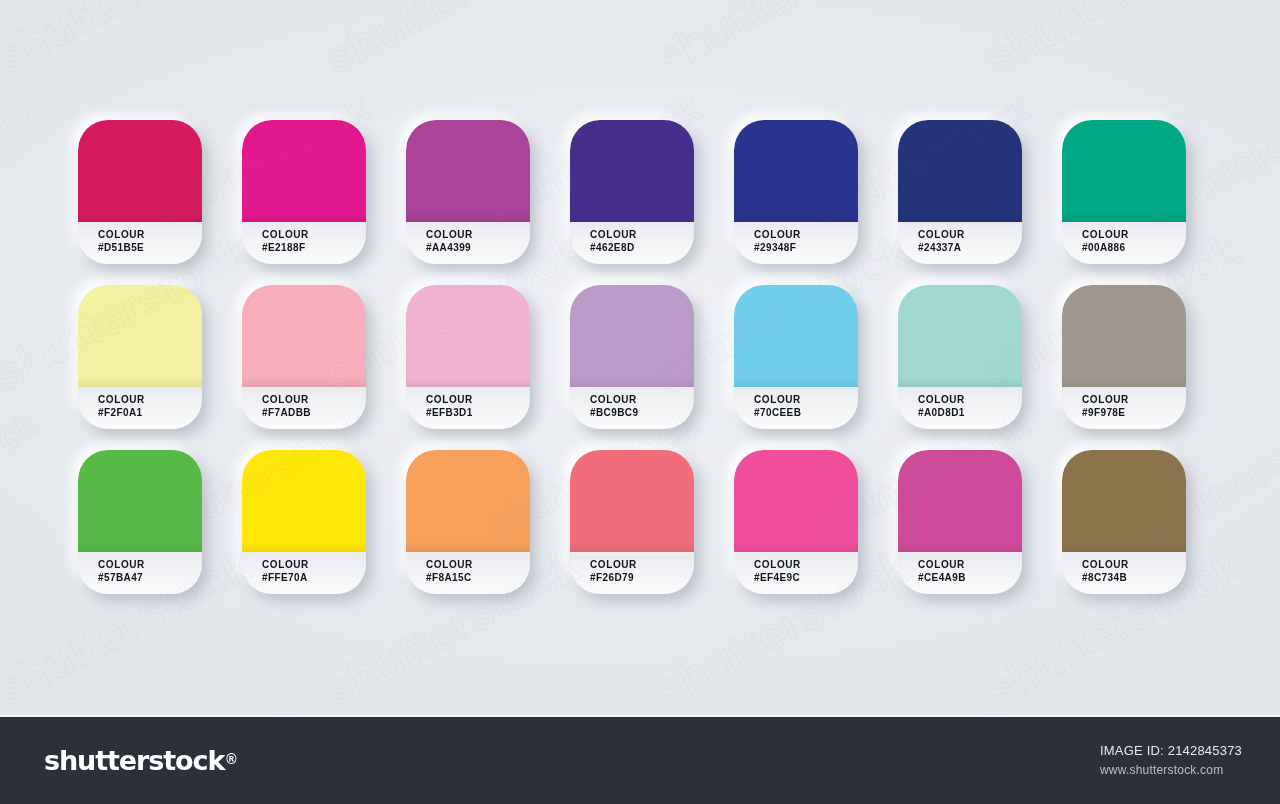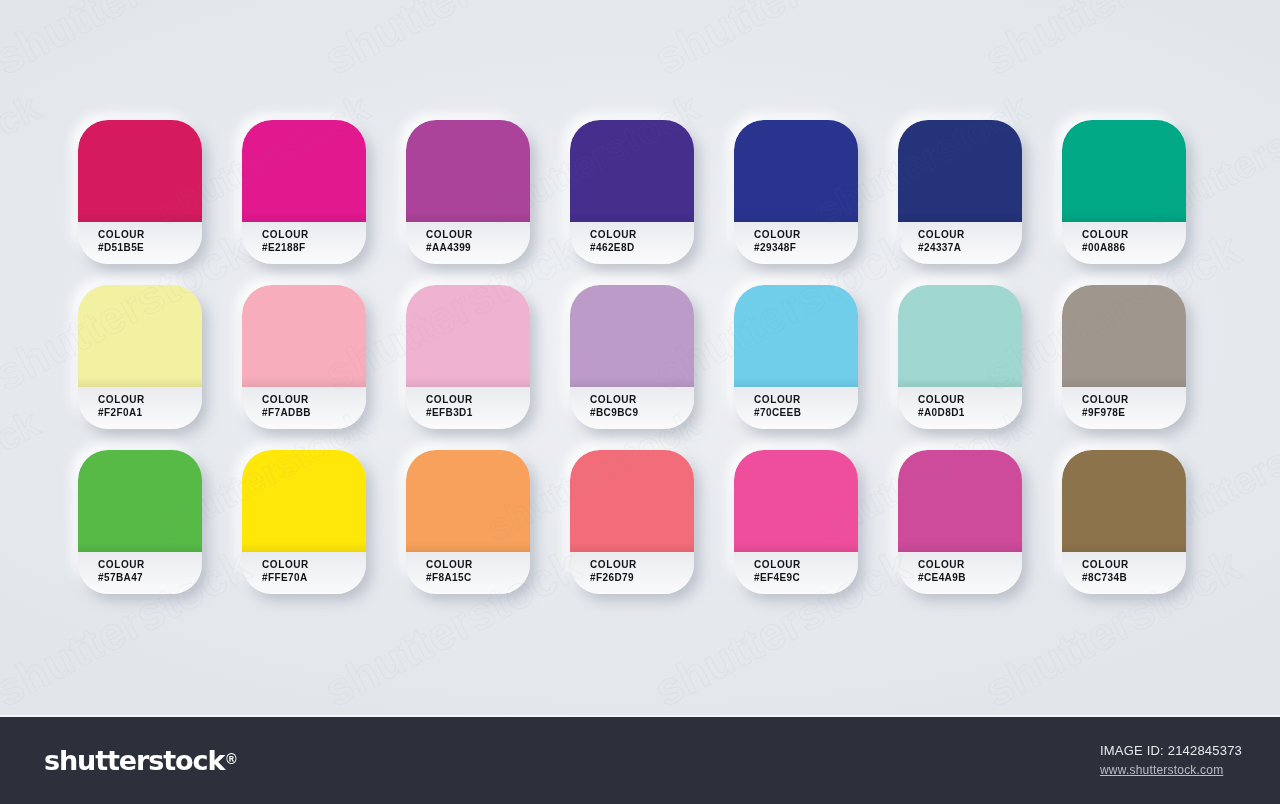--- a/index.html
+++ b/index.html
@@ -155,21 +155,20 @@
     color: #e6e8ec;
     font-size: 13px;
     letter-spacing: 0.2px;
     line-height: 20px;
   }
   .footer-url {
     color: #b9bec9;
     font-size: 12px;
     letter-spacing: 0.2px;
     line-height: 19px;
-    text-decoration: underline;
   }
 </style>
 </head>
 <body>
 
 <div id="stage">
 
   <div id="palette">
       <div class="swatch-card">
         <div class="swatch-color" style="background: rgb(213, 27, 94);"></div>

